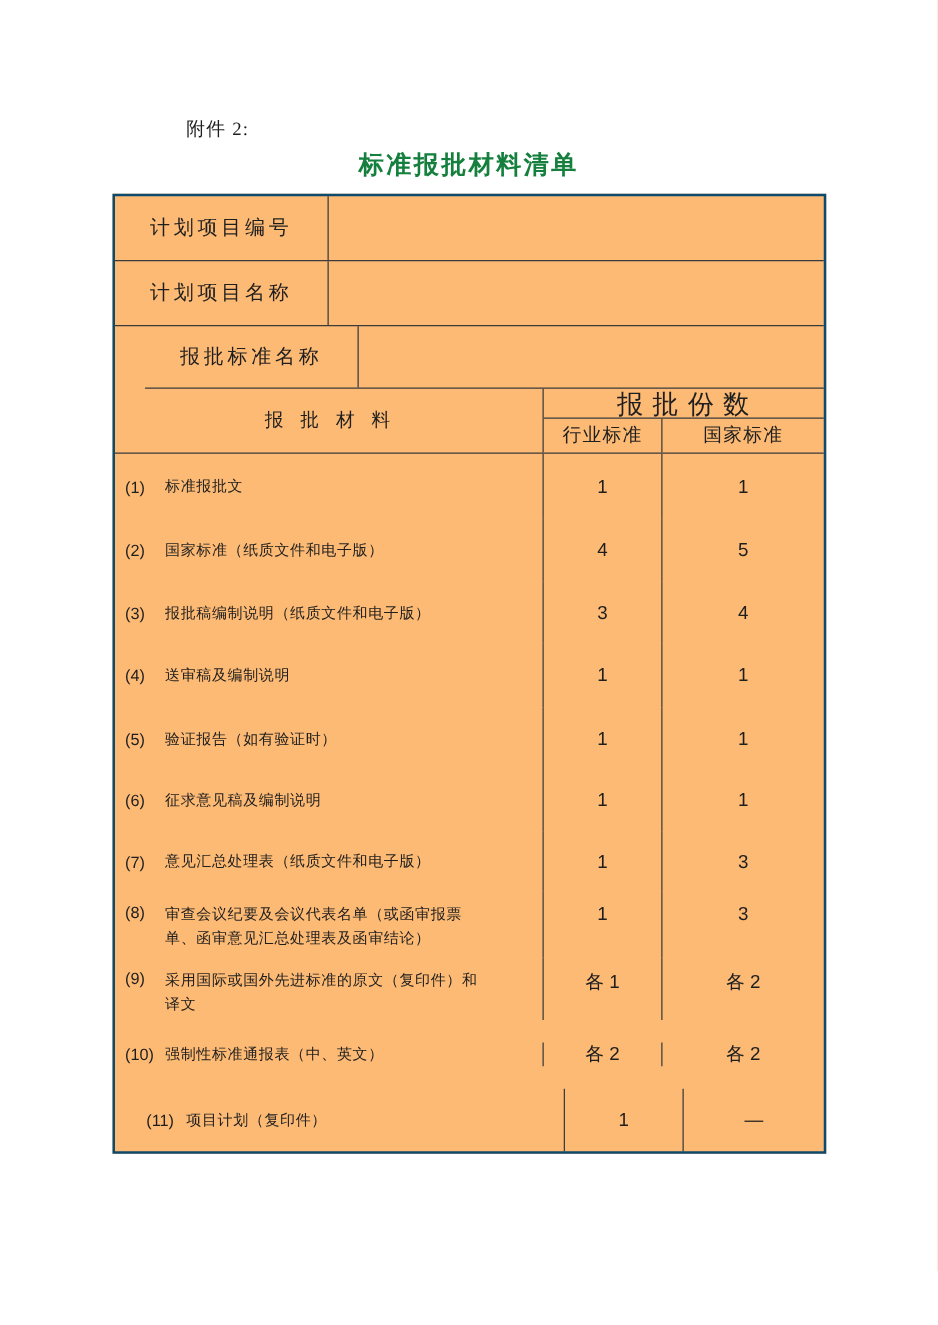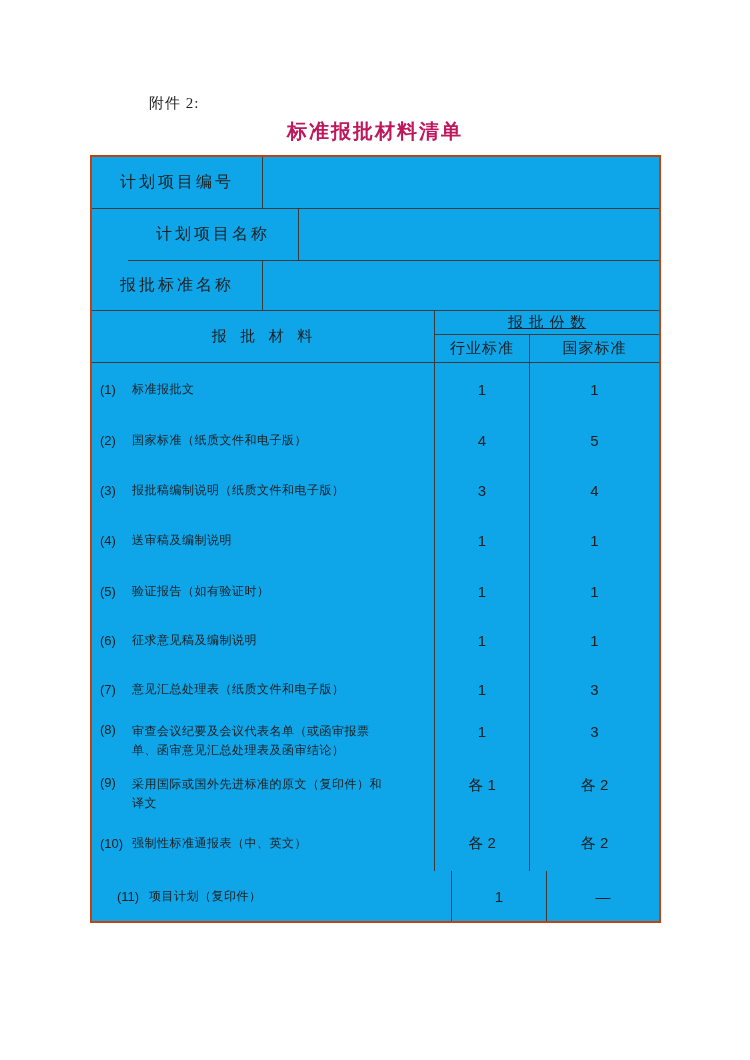--- a/index.html
+++ b/index.html
@@ -20,34 +20,34 @@
   }
   .doc-title {
     position: absolute;
     left: 0; top: 118px;
     width: 750px;
     text-align: center;
     font-family: Liberation Sans, sans-serif;
     font-weight: bold;
     font-size: 20px;
     letter-spacing: 2px;
-    color: #be185d;
+    color: #15803d;
   }
   .doc-table {
     position: absolute;
     left: 90px; top: 155px;
     width: 571px;
-    border: 2px solid #c2410c;
-    background: #0ea5e9;
+    border: 2px solid #0c4a6e;
+    background: #fdba74;
   }
   
   .info-row { display: flex; border-bottom: 1px solid #3b3b3b; }
   .info-row.r0 { height: 52px; }
-  .info-row.r1 { height: 52px; margin-left: 36px; }
-  .info-row.r2 { height: 50px; }
+  .info-row.r1 { height: 52px; }
+  .info-row.r2 { height: 50px; margin-left: 24px; }
   .info-label {
     width: 171px;
     border-right: 1px solid #3b3b3b;
     display: flex; align-items: center; justify-content: center;
     font-size: 16px;
     letter-spacing: 3px;
   }
   .info-value { flex: 1; }
   
   .header-section { display: flex; height: 52px; border-bottom: 1px solid #3b3b3b; }
@@ -57,24 +57,23 @@
     display: flex; align-items: center; justify-content: center;
     font-size: 15px;
     white-space: pre;
     letter-spacing: 2px;
   }
   .copies-head { flex: 1; display: flex; flex-direction: column; }
   .copies-title {
     height: 24px;
     border-bottom: 1px solid #3b3b3b;
     display: flex; align-items: center; justify-content: center;
-    font-size: 15px;
+    font-size: 21px;
     white-space: pre;
     letter-spacing: 1px;
-    text-decoration: underline;
   }
   .copies-sub { flex: 1; display: flex; }
   .sub-col {
     display: flex; align-items: center; justify-content: center;
     font-size: 15px;
     letter-spacing: 1px;
   }
   .sub-col.industry { width: 95px; border-right: 1px solid #3b3b3b; }
   .sub-col.national { flex: 1; }
   
@@ -211,21 +210,21 @@
       </div>
       <div class="item-row two-line" style="height: 50px;">
         <div class="item-text">
           <span class="item-no">(9)</span>
           <span class="item-label">采用国际或国外先进标准的原文（复印件）和
 译文</span>
         </div>
         <div class="cnt industry">各 1</div>
         <div class="cnt national">各 2</div>
       </div>
-      <div class="item-row" style="height: 55px;">
+      <div class="item-row" style="height: 55px; align-items: center;">
         <div class="item-text">
           <span class="item-no">(10)</span>
           <span class="item-label">强制性标准通报表（中、英文）</span>
         </div>
         <div class="cnt industry">各 2</div>
         <div class="cnt national">各 2</div>
       </div>
       <div class="item-row" style="height: 50px; padding-left: 17px;">
         <div class="item-text">
           <span class="item-no">(11)</span>

